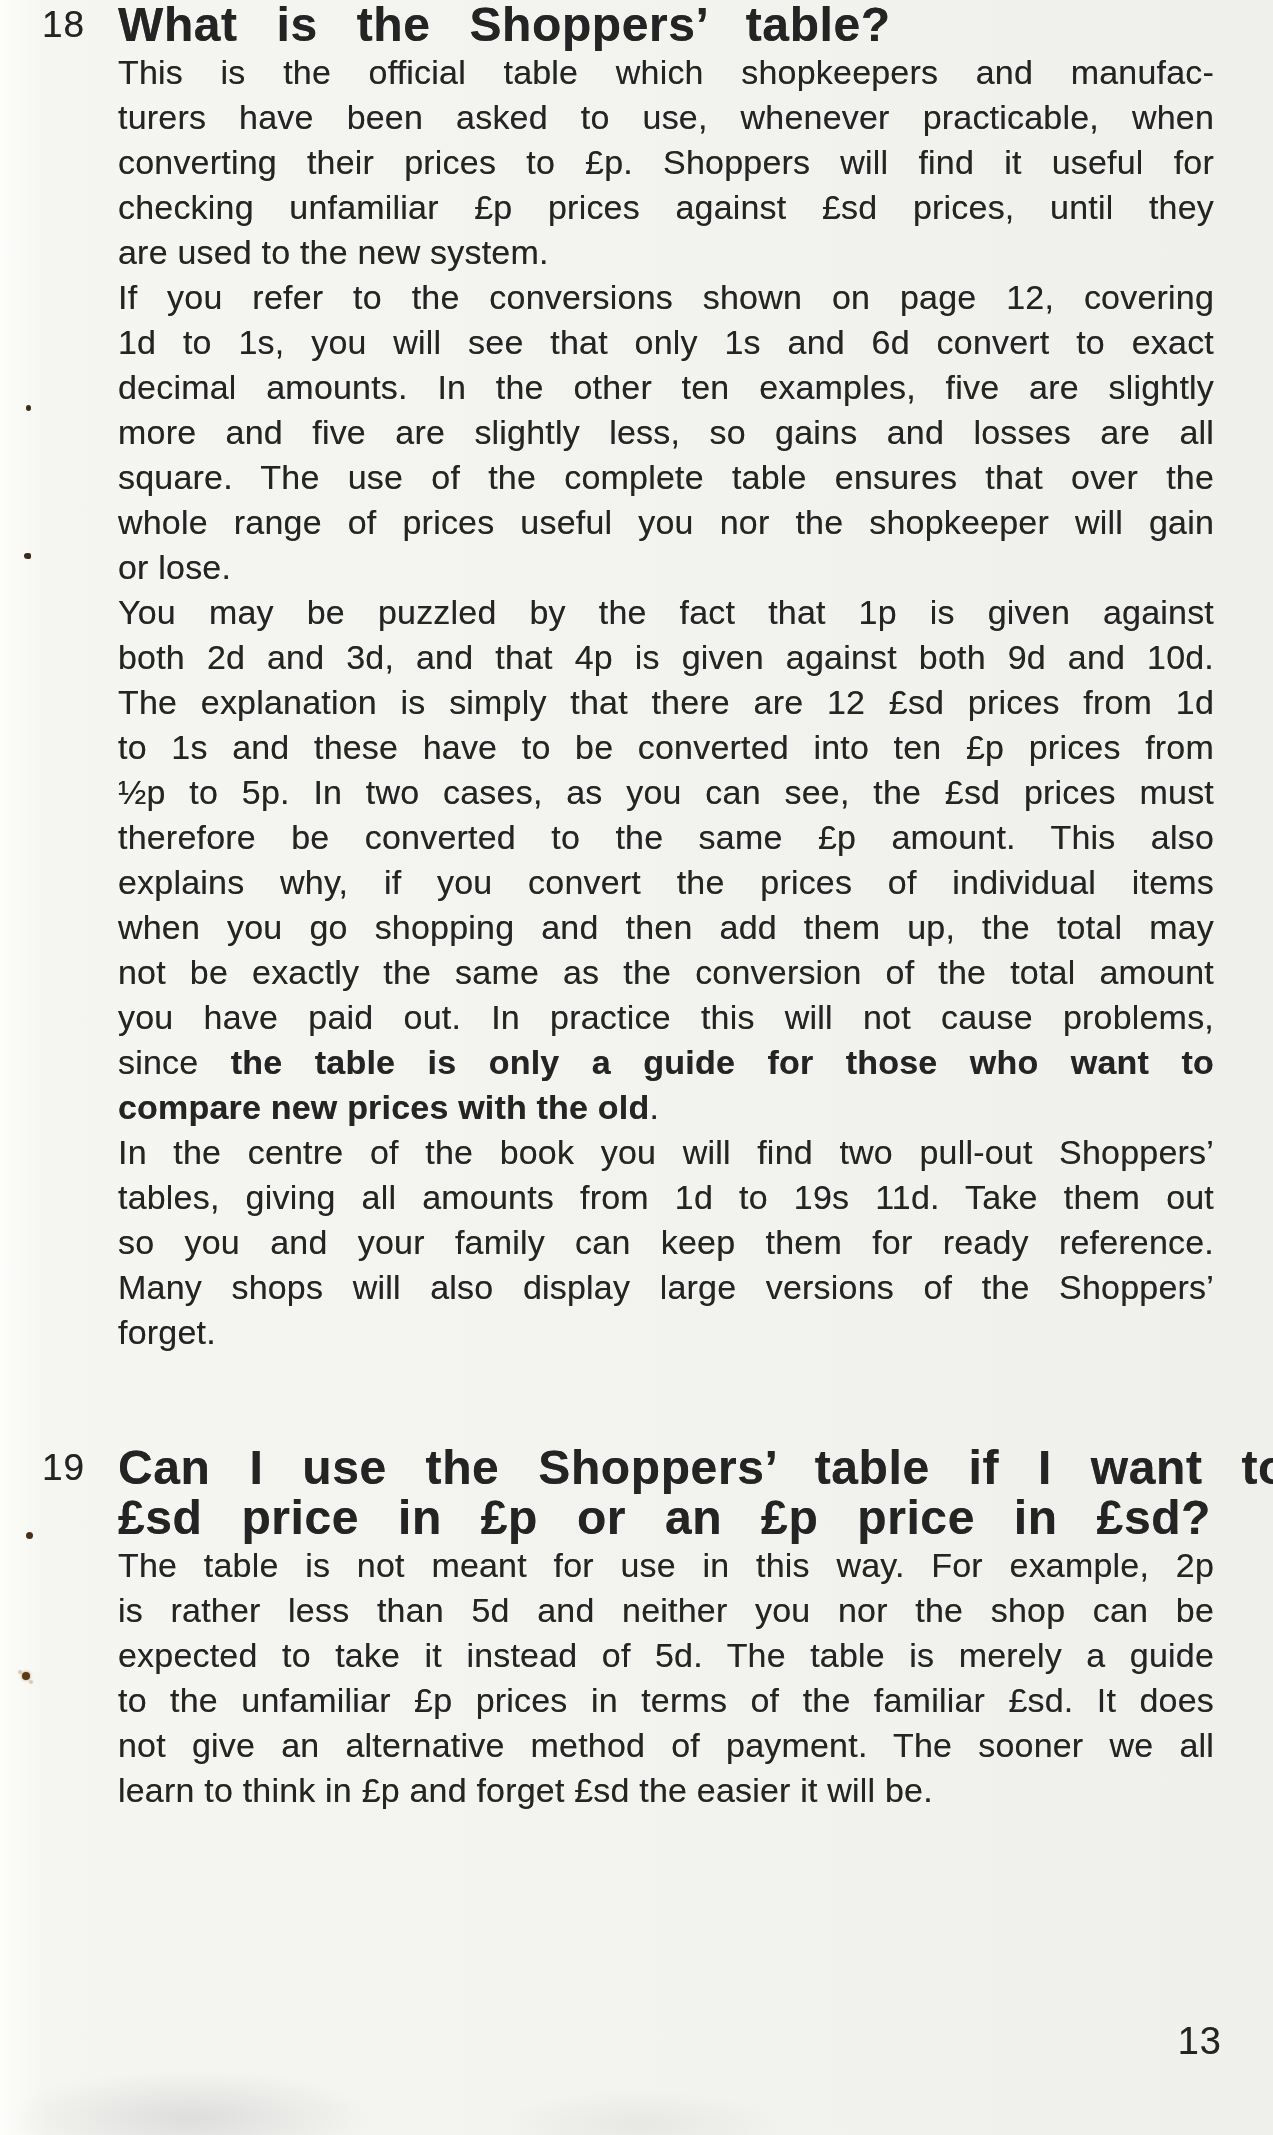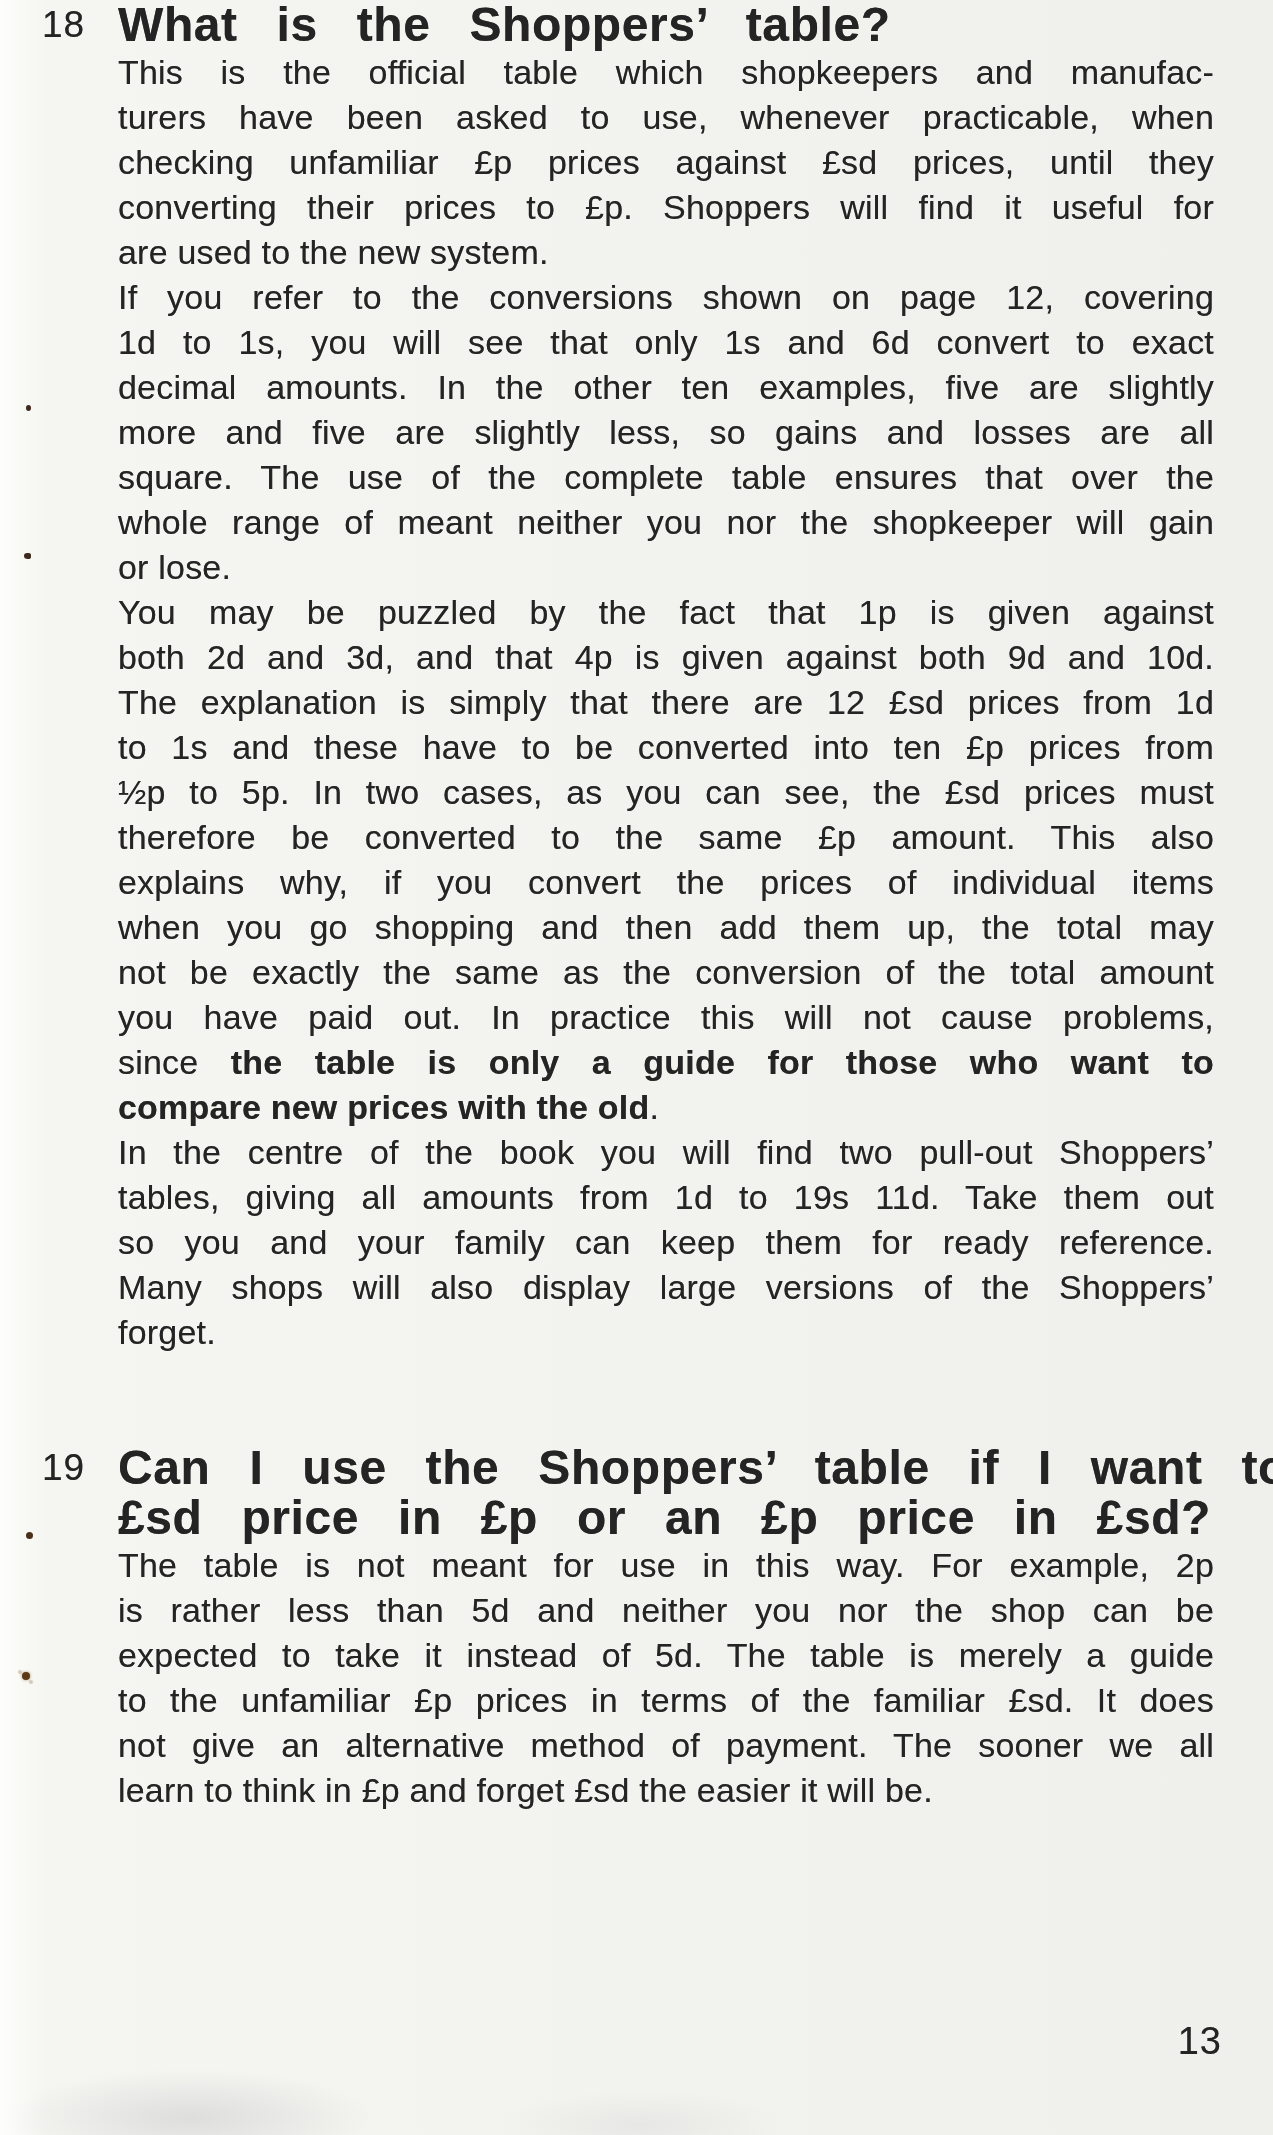--- a/index.html
+++ b/index.html
@@ -72,31 +72,31 @@
   <div class="q q1">
     <div class="qnum">18</div>
     <div class="qcontent">
       <div class="q-heading">
           <div class="line last">What is the Shoppers’ table?</div>
         </div>
       <div class="q-body">
           <div class="para">
             <div class="line">This is the official table which shopkeepers and manufac-</div>
             <div class="line">turers have been asked to use, whenever practicable, when</div>
+            <div class="line">converting their prices to £p. Shoppers will find it useful for</div>
             <div class="line">checking unfamiliar £p prices against £sd prices, until they</div>
-            <div class="line">converting their prices to £p. Shoppers will find it useful for</div>
             <div class="line last">are used to the new system.</div>
           </div>
           <div class="para">
             <div class="line">If you refer to the conversions shown on page 12, covering</div>
             <div class="line">1d to 1s, you will see that only 1s and 6d convert to exact</div>
             <div class="line">decimal amounts. In the other ten examples, five are slightly</div>
             <div class="line">more and five are slightly less, so gains and losses are all</div>
             <div class="line">square. The use of the complete table ensures that over the</div>
-            <div class="line">whole range of meant neither you nor the shopkeeper will gain</div>
+            <div class="line">whole range of prices useful you nor the shopkeeper will gain</div>
             <div class="line last">or lose.</div>
           </div>
           <div class="para">
             <div class="line">You may be puzzled by the fact that 1p is given against</div>
             <div class="line">both 2d and 3d, and that 4p is given against both 9d and 10d.</div>
             <div class="line">The explanation is simply that there are 12 £sd prices from 1d</div>
             <div class="line">to 1s and these have to be converted into ten £p prices from</div>
             <div class="line">½p to 5p. In two cases, as you can see, the £sd prices must</div>
             <div class="line">therefore be converted to the same £p amount. This also</div>
             <div class="line">explains why, if you convert the prices of individual items</div>

